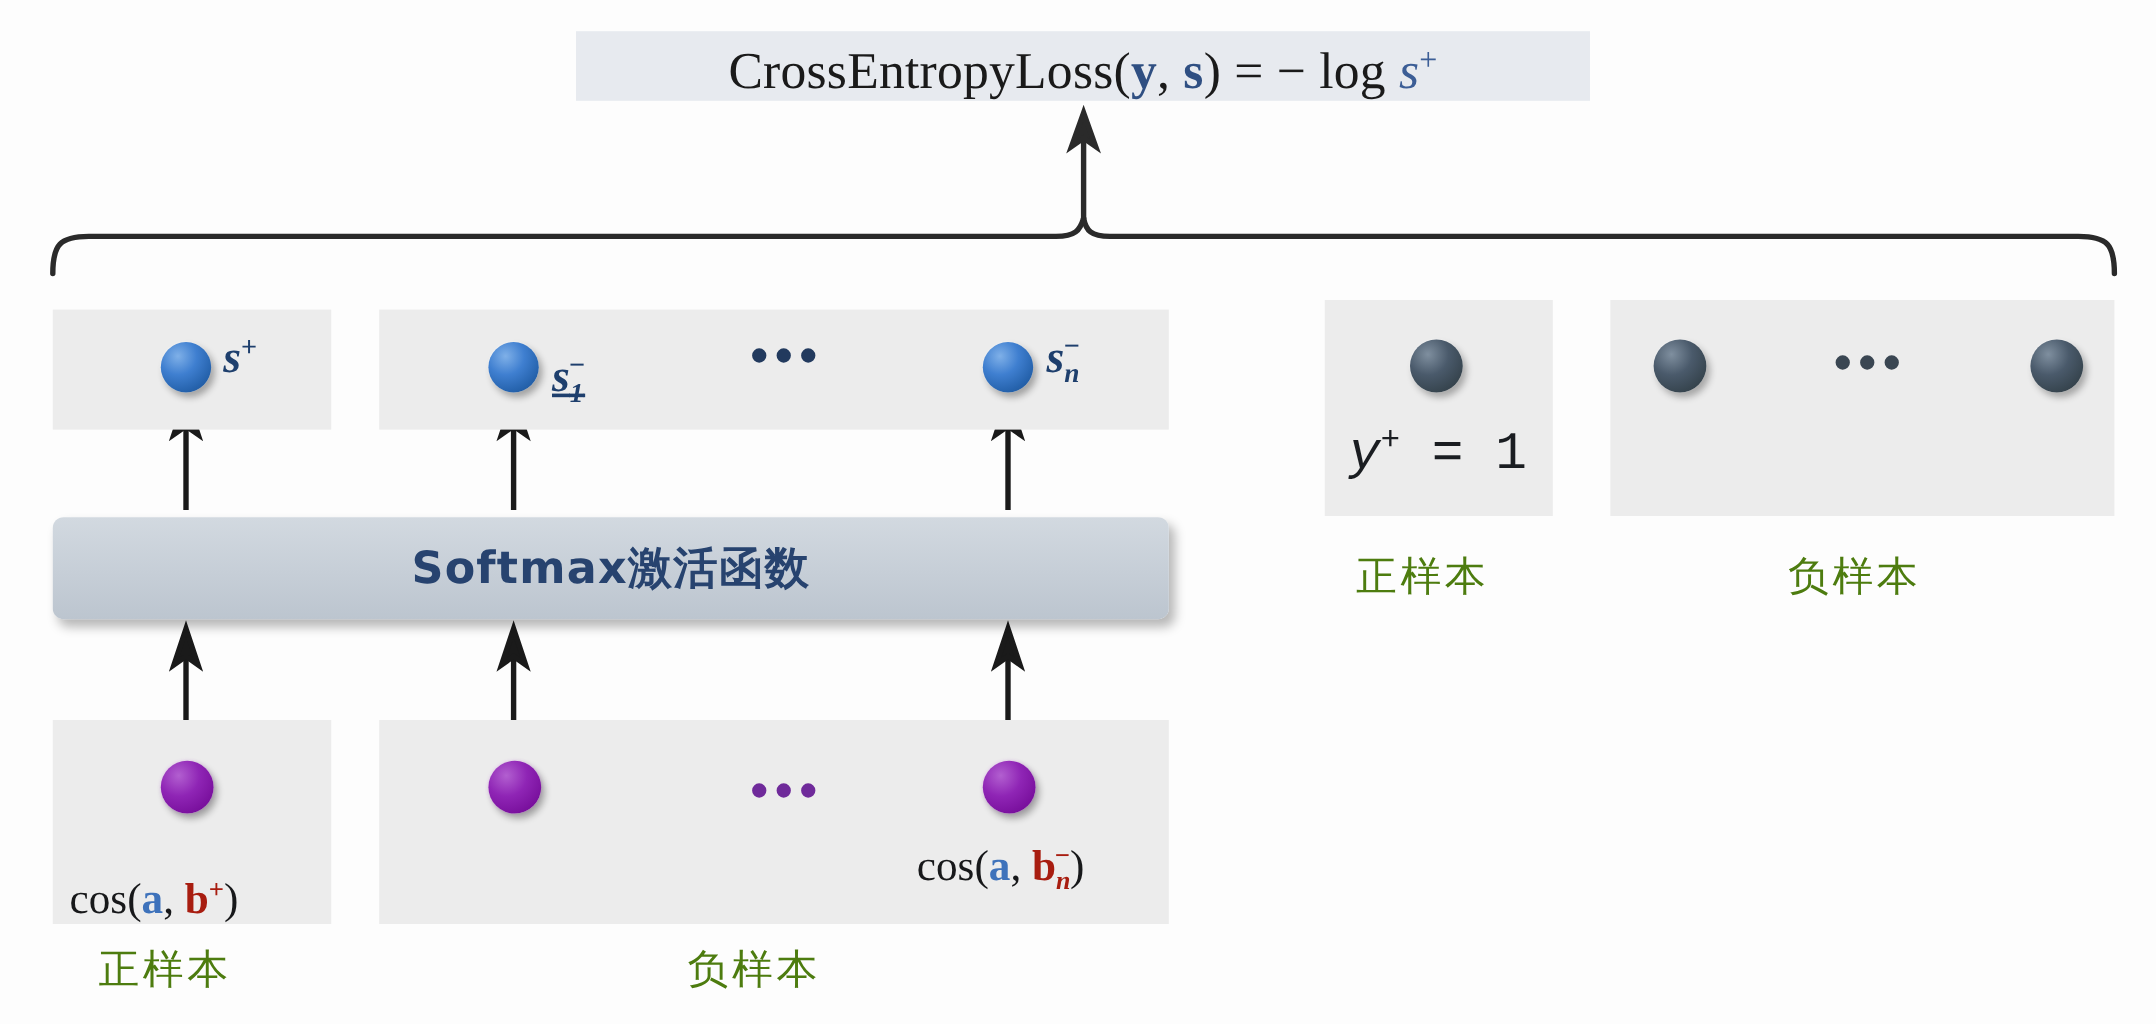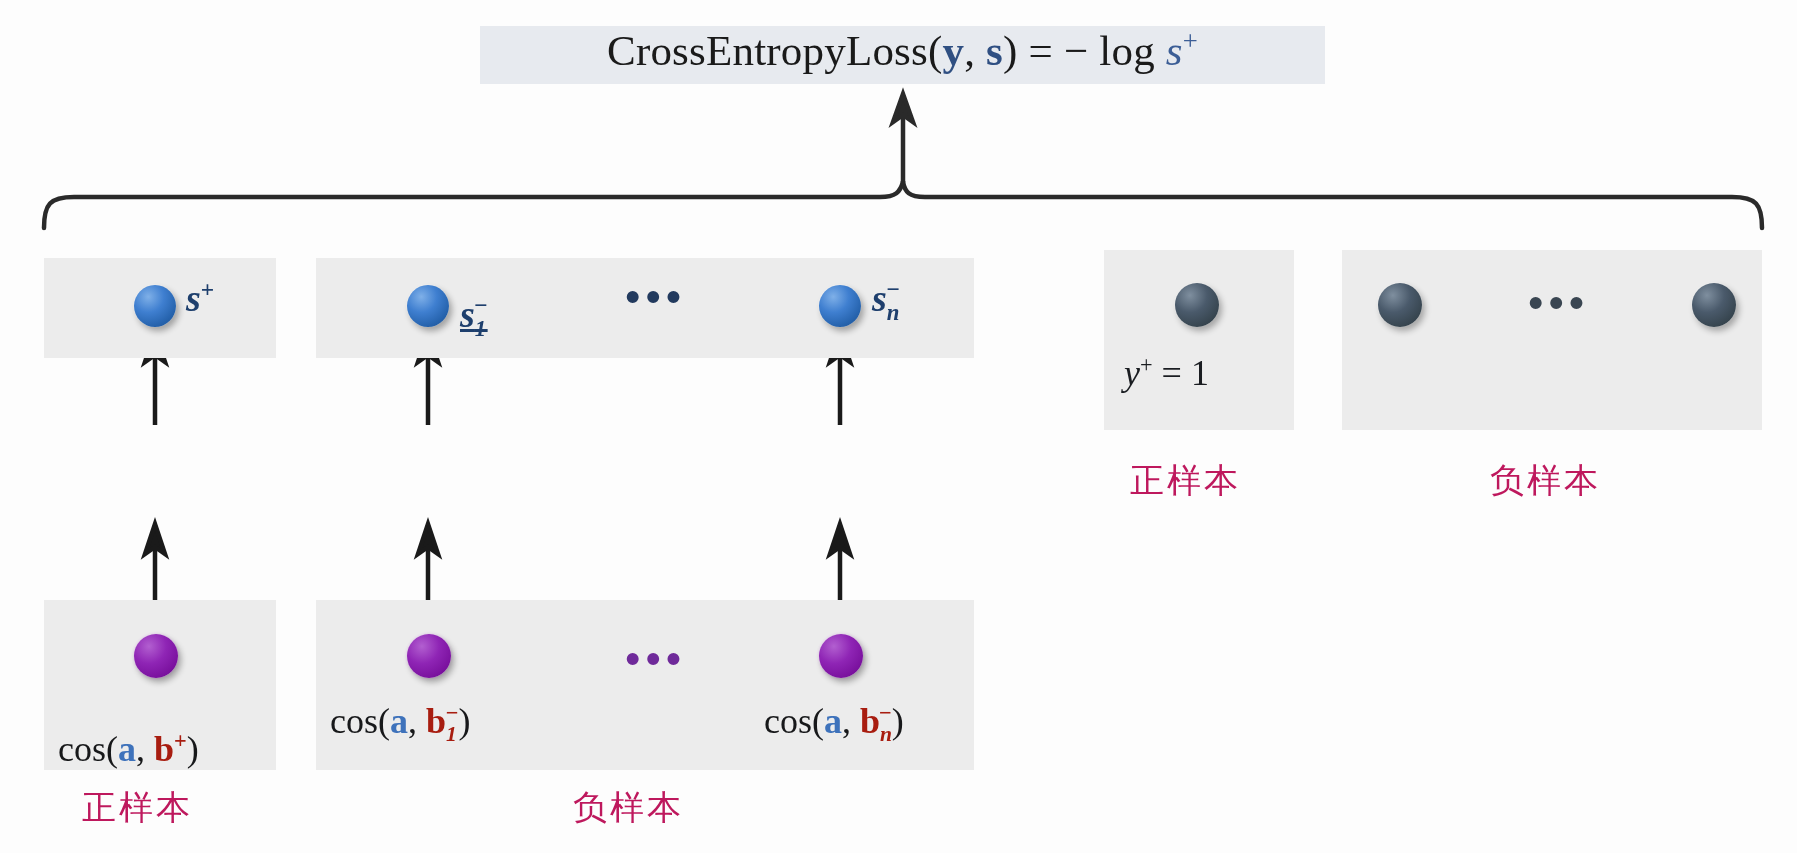--- a/index.html
+++ b/index.html
@@ -11,21 +11,21 @@
     position:relative;
   }
   #stage{position:absolute;left:0;top:0;width:1797px;height:853px;}
 
   
   .formula-banner{
     position:absolute;
     left:480px; top:26px;
     width:845px; height:58px;
     background:#e7eaef;
-    display:flex;align-items:flex-start;justify-content:center;
+    display:flex;align-items:flex-end;justify-content:center;
     white-space:nowrap;
   }
   .formula-text{
     font-family:"Liberation Serif", serif;
     font-size:43px;
     color:#1a1a1a;
     letter-spacing:.2px;
   }
   .v-blue{color:#2f4f82;font-weight:bold;}
   .v-blue-it{color:#3c5e96;font-style:italic;}
@@ -66,22 +66,22 @@
     position:absolute;
     font-family:"Liberation Serif", serif;
     font-size:36px;
     color:#17181a;
     white-space:nowrap;
   }
   .b-red{color:#a81d10;font-weight:bold;}
   .a-blue{color:#3e72bb;font-weight:bold;}
   .ylabel{
     position:absolute;
-    font-family:Liberation Serif, serif;
-    font-size:36px;
+    font-family:Liberation Mono, monospace;
+    font-size:44px;
     color:#1a1d21;
     white-space:nowrap;
     font-style:italic;
   }
   .ylabel .up{font-style:normal;}
 
   sup.sgn{font-size:.62em;vertical-align:super;font-style:normal;}
   sub.idx{font-size:.60em;vertical-align:sub;font-style:italic;}
 
   
@@ -113,21 +113,21 @@
     font-weight:bold;
     color:#27436f;
     letter-spacing:1px;
   }
 
   
   .cn-cap{
     position:absolute;
     font-family:Liberation Mono, monospace;
     font-size:34px;
-    color:#be185d;
+    color:#4d7c0f;
     white-space:nowrap;
     letter-spacing:3px;
   }
 
   svg.overlay{position:absolute;left:0;top:0;width:1797px;height:853px;pointer-events:none;}
 </style>
 </head>
 <body>
 
 <div id="stage">
@@ -174,32 +174,34 @@
   <div class="mathlabel s" style="left:186px;top:276px;"><span>s</span><sup class="sgn">+</sup></div>
 
   <div class="sphere blue" style="left:407px;top:285px;width:42px;height:42px;"></div>
   <div class="mathlabel s" style="left:460px;top:292px;text-decoration:underline;"><span>s</span><sub class="idx">1</sub><sup class="sgn" style="margin-left:-12px;">−</sup></div>
 
   <div class="dots navy" style="left:625px;top:275px;">•••</div>
 
   <div class="sphere blue" style="left:819px;top:285px;width:42px;height:42px;"></div>
   <div class="mathlabel s" style="left:872px;top:276px;text-align:right;"><span>s</span><sub class="idx">n</sub><sup class="sgn" style="margin-left:-13px;">−</sup></div>
 
+  <div class="softmax-bar">
+    <span class="softmax-text">Softmax激活函数</span>
+  </div>
 
   <div class="panel" style="left:44px;top:600px;width:232px;height:170px;"></div>
   <div class="panel" style="left:316px;top:600px;width:658px;height:170px;"></div>
 
   <div class="sphere purple" style="left:134px;top:634px;width:44px;height:44px;"></div>
   <div class="sphere purple" style="left:407px;top:634px;width:44px;height:44px;"></div>
   <div class="dots purple" style="left:625px;top:637px;">•••</div>
   <div class="sphere purple" style="left:819px;top:634px;width:44px;height:44px;"></div>
 
   <div class="cos-label" style="left:58px;top:728px;"><span>cos(</span><span class="a-blue">a</span><span>, </span><span class="b-red">b</span><sup class="sgn b-red">+</sup><span>)</span></div>
 
-  <div class="cos-label" style="left:330px;top:700px;"><span>cos(</span><span class="a-blue">a</span><span>, </span><span class="b-red">b</span><sub class="idx b-red">1</sub><sup class="sgn b-red" style="margin-left:-11px;">−</sup><span>)</span></div>
 
   <div class="cos-label" style="left:744px;top:700px;margin-left:20px;"><span>cos(</span><span class="a-blue">a</span><span>, </span><span class="b-red">b</span><sub class="idx b-red">n</sub><sup class="sgn b-red" style="margin-left:-13px;">−</sup><span>)</span></div>
 
   <div class="cn-cap" style="left:82px;top:785px;">正样本</div>
   <div class="cn-cap" style="left:573px;top:785px;">负样本</div>
 
   <div class="panel" style="left:1104px;top:250px;width:190px;height:180px;"></div>
   <div class="panel" style="left:1342px;top:250px;width:420px;height:180px;"></div>
 
   <div class="sphere slate" style="left:1175px;top:283px;width:44px;height:44px;"></div>

